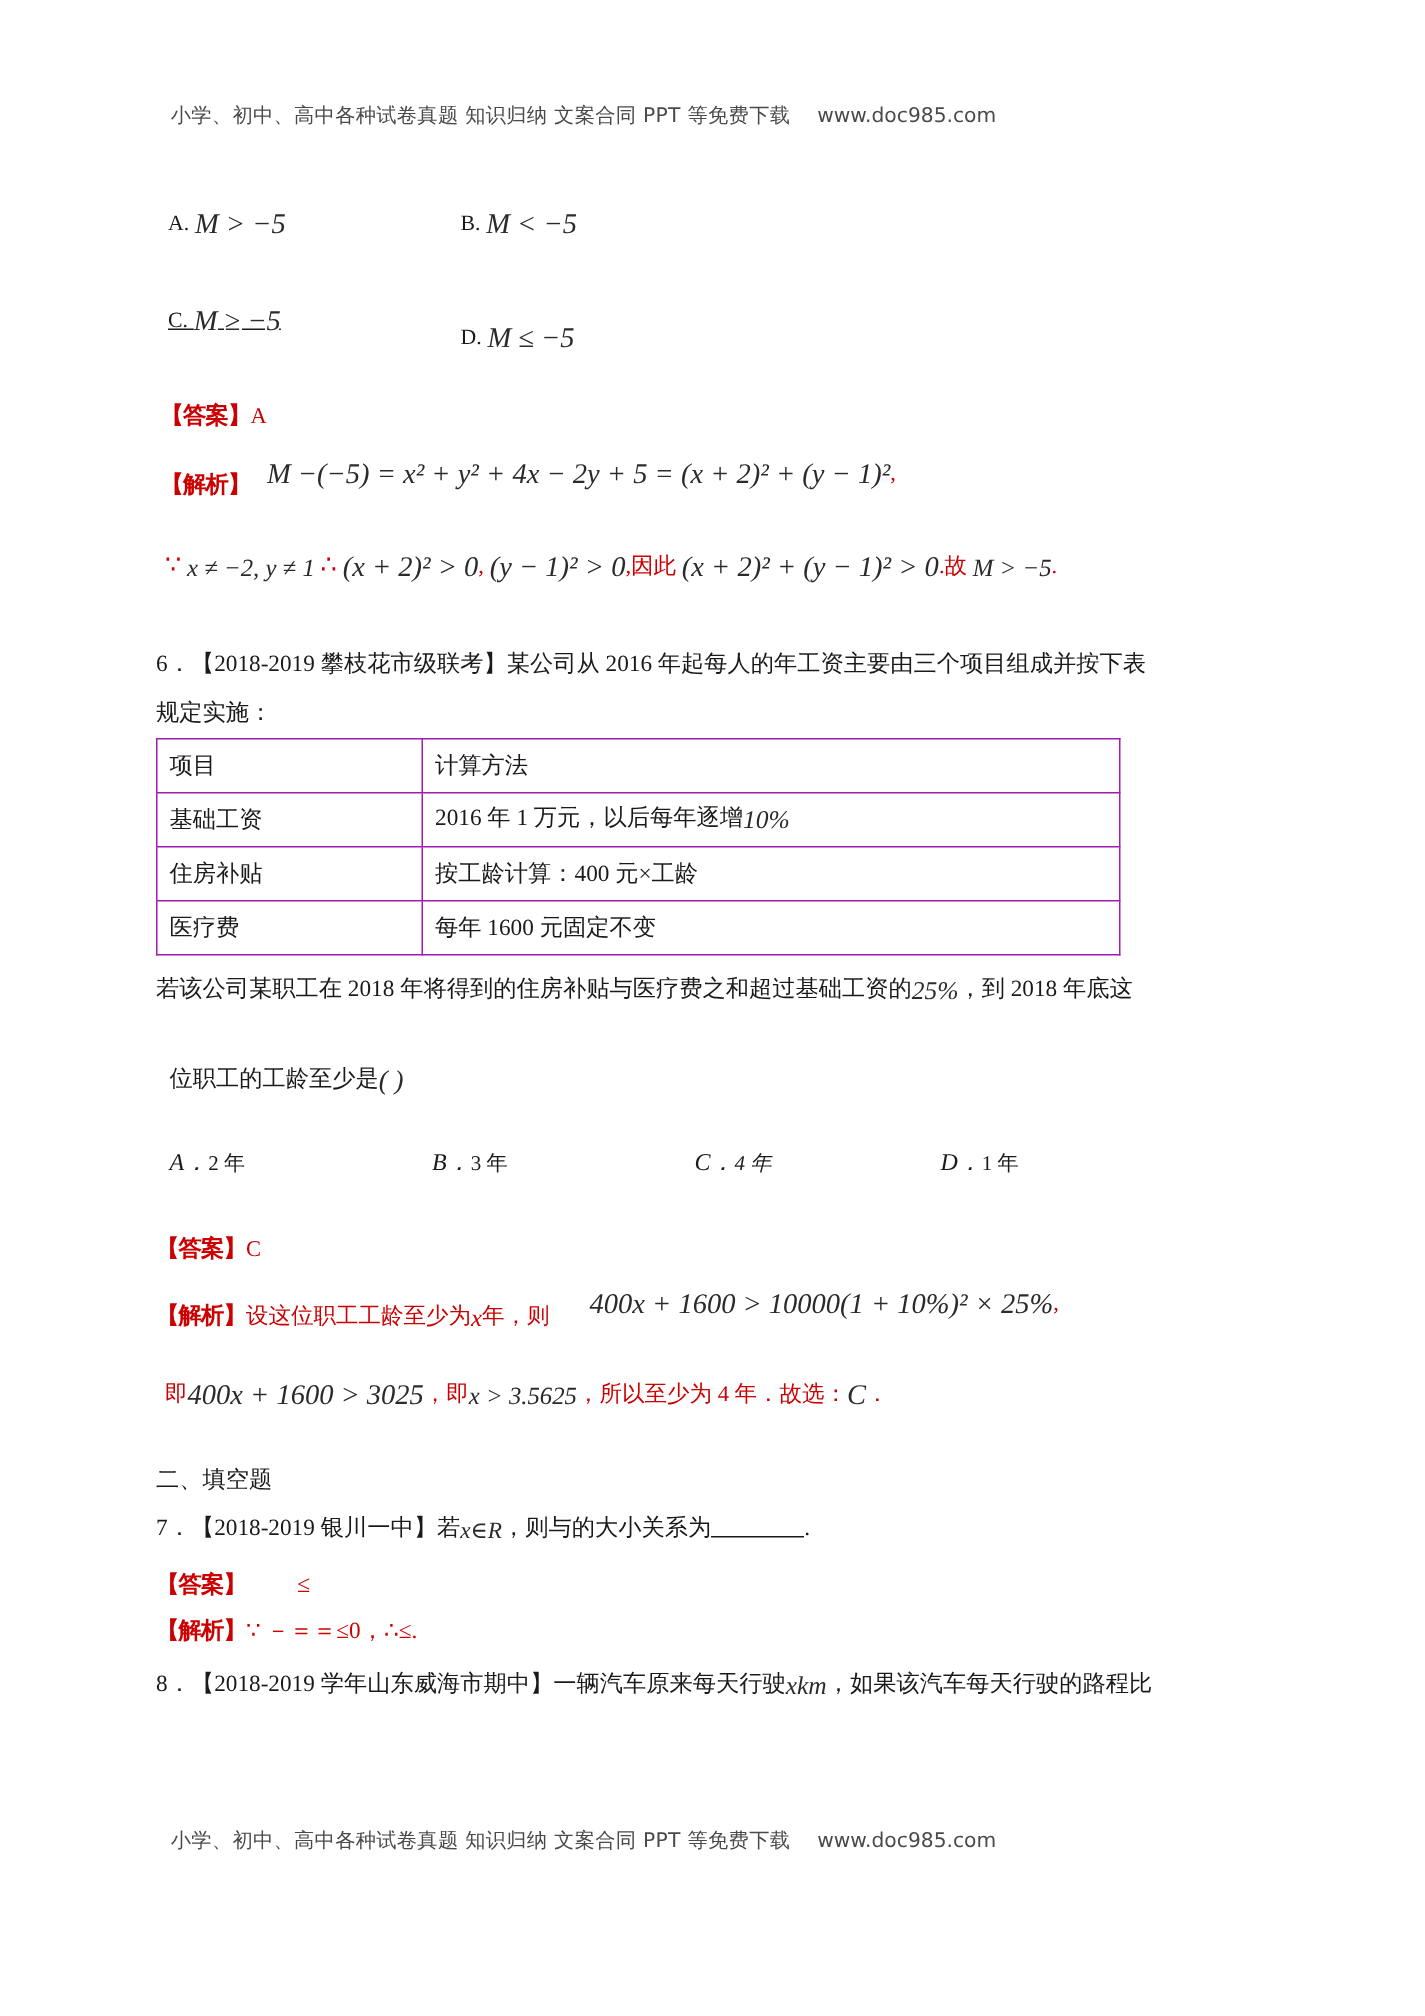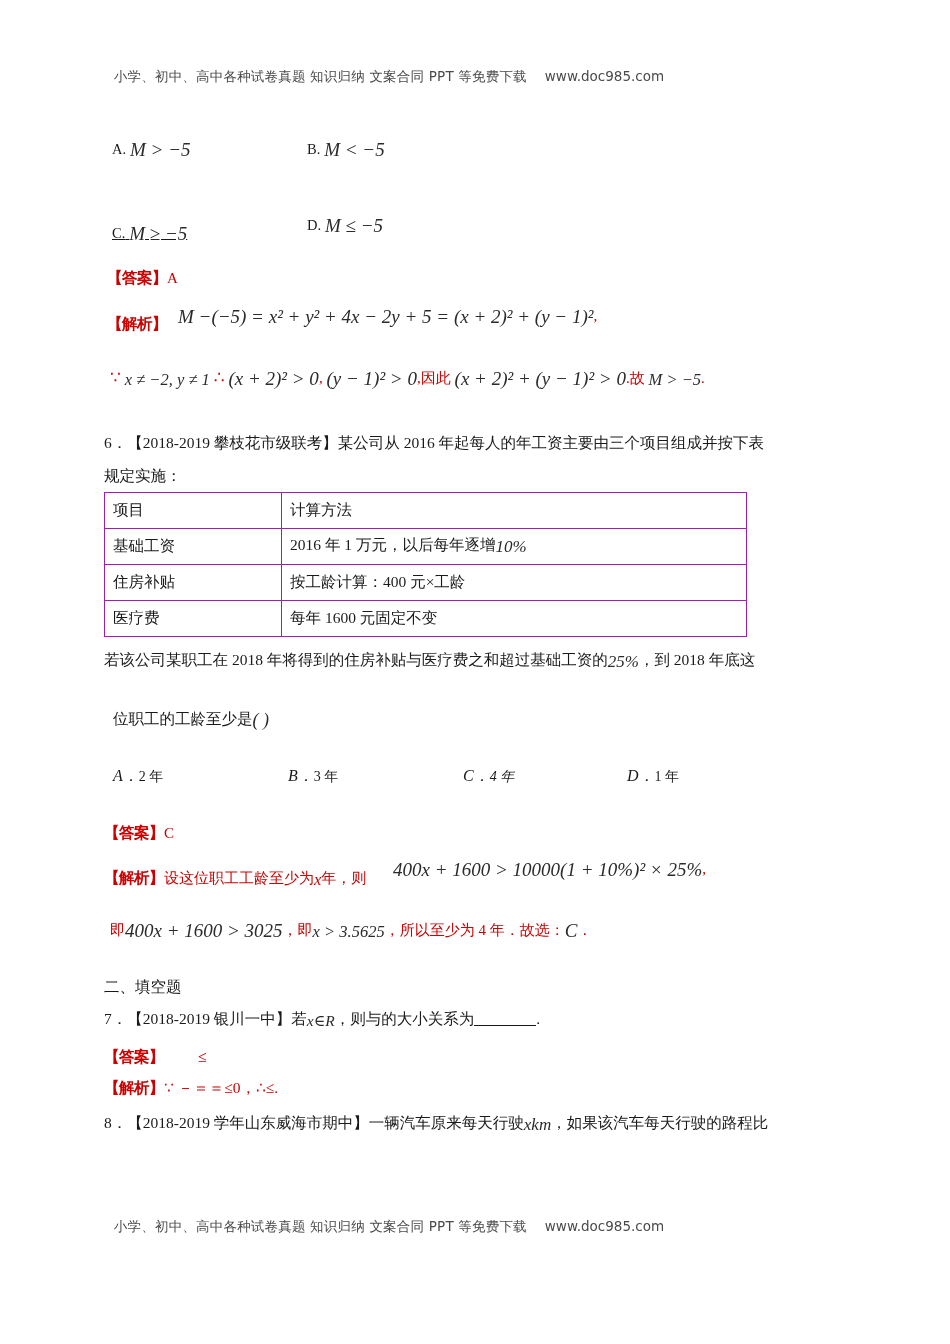--- a/index.html
+++ b/index.html
@@ -112,21 +112,21 @@
   </div>
 
   <div class="blk" style="left:112px; top:137px;">
     <span class="optlabel">A.</span>
     <span class="math">M &gt; −5</span>
   </div>
   <div class="blk" style="left:307px; top:137px;">
     <span class="optlabel">B.</span>
     <span class="math">M &lt; −5</span>
   </div>
-  <div class="blk" style="left:112px; top:221px;text-decoration:underline;">
+  <div class="blk" style="left:112px; top:202px;text-decoration:underline;">
     <span class="optlabel">C.</span>
     <span class="math">M ≥ −5</span>
   </div>
   <div class="blk" style="left:307px; top:213px;">
     <span class="optlabel">D.</span>
     <span class="math">M ≤ −5</span>
   </div>
 
   <div class="blk" style="left:107px; top:268px;">
     <span class="tag">【答案】</span><span class="red" style="font-size:15px;">A</span>

